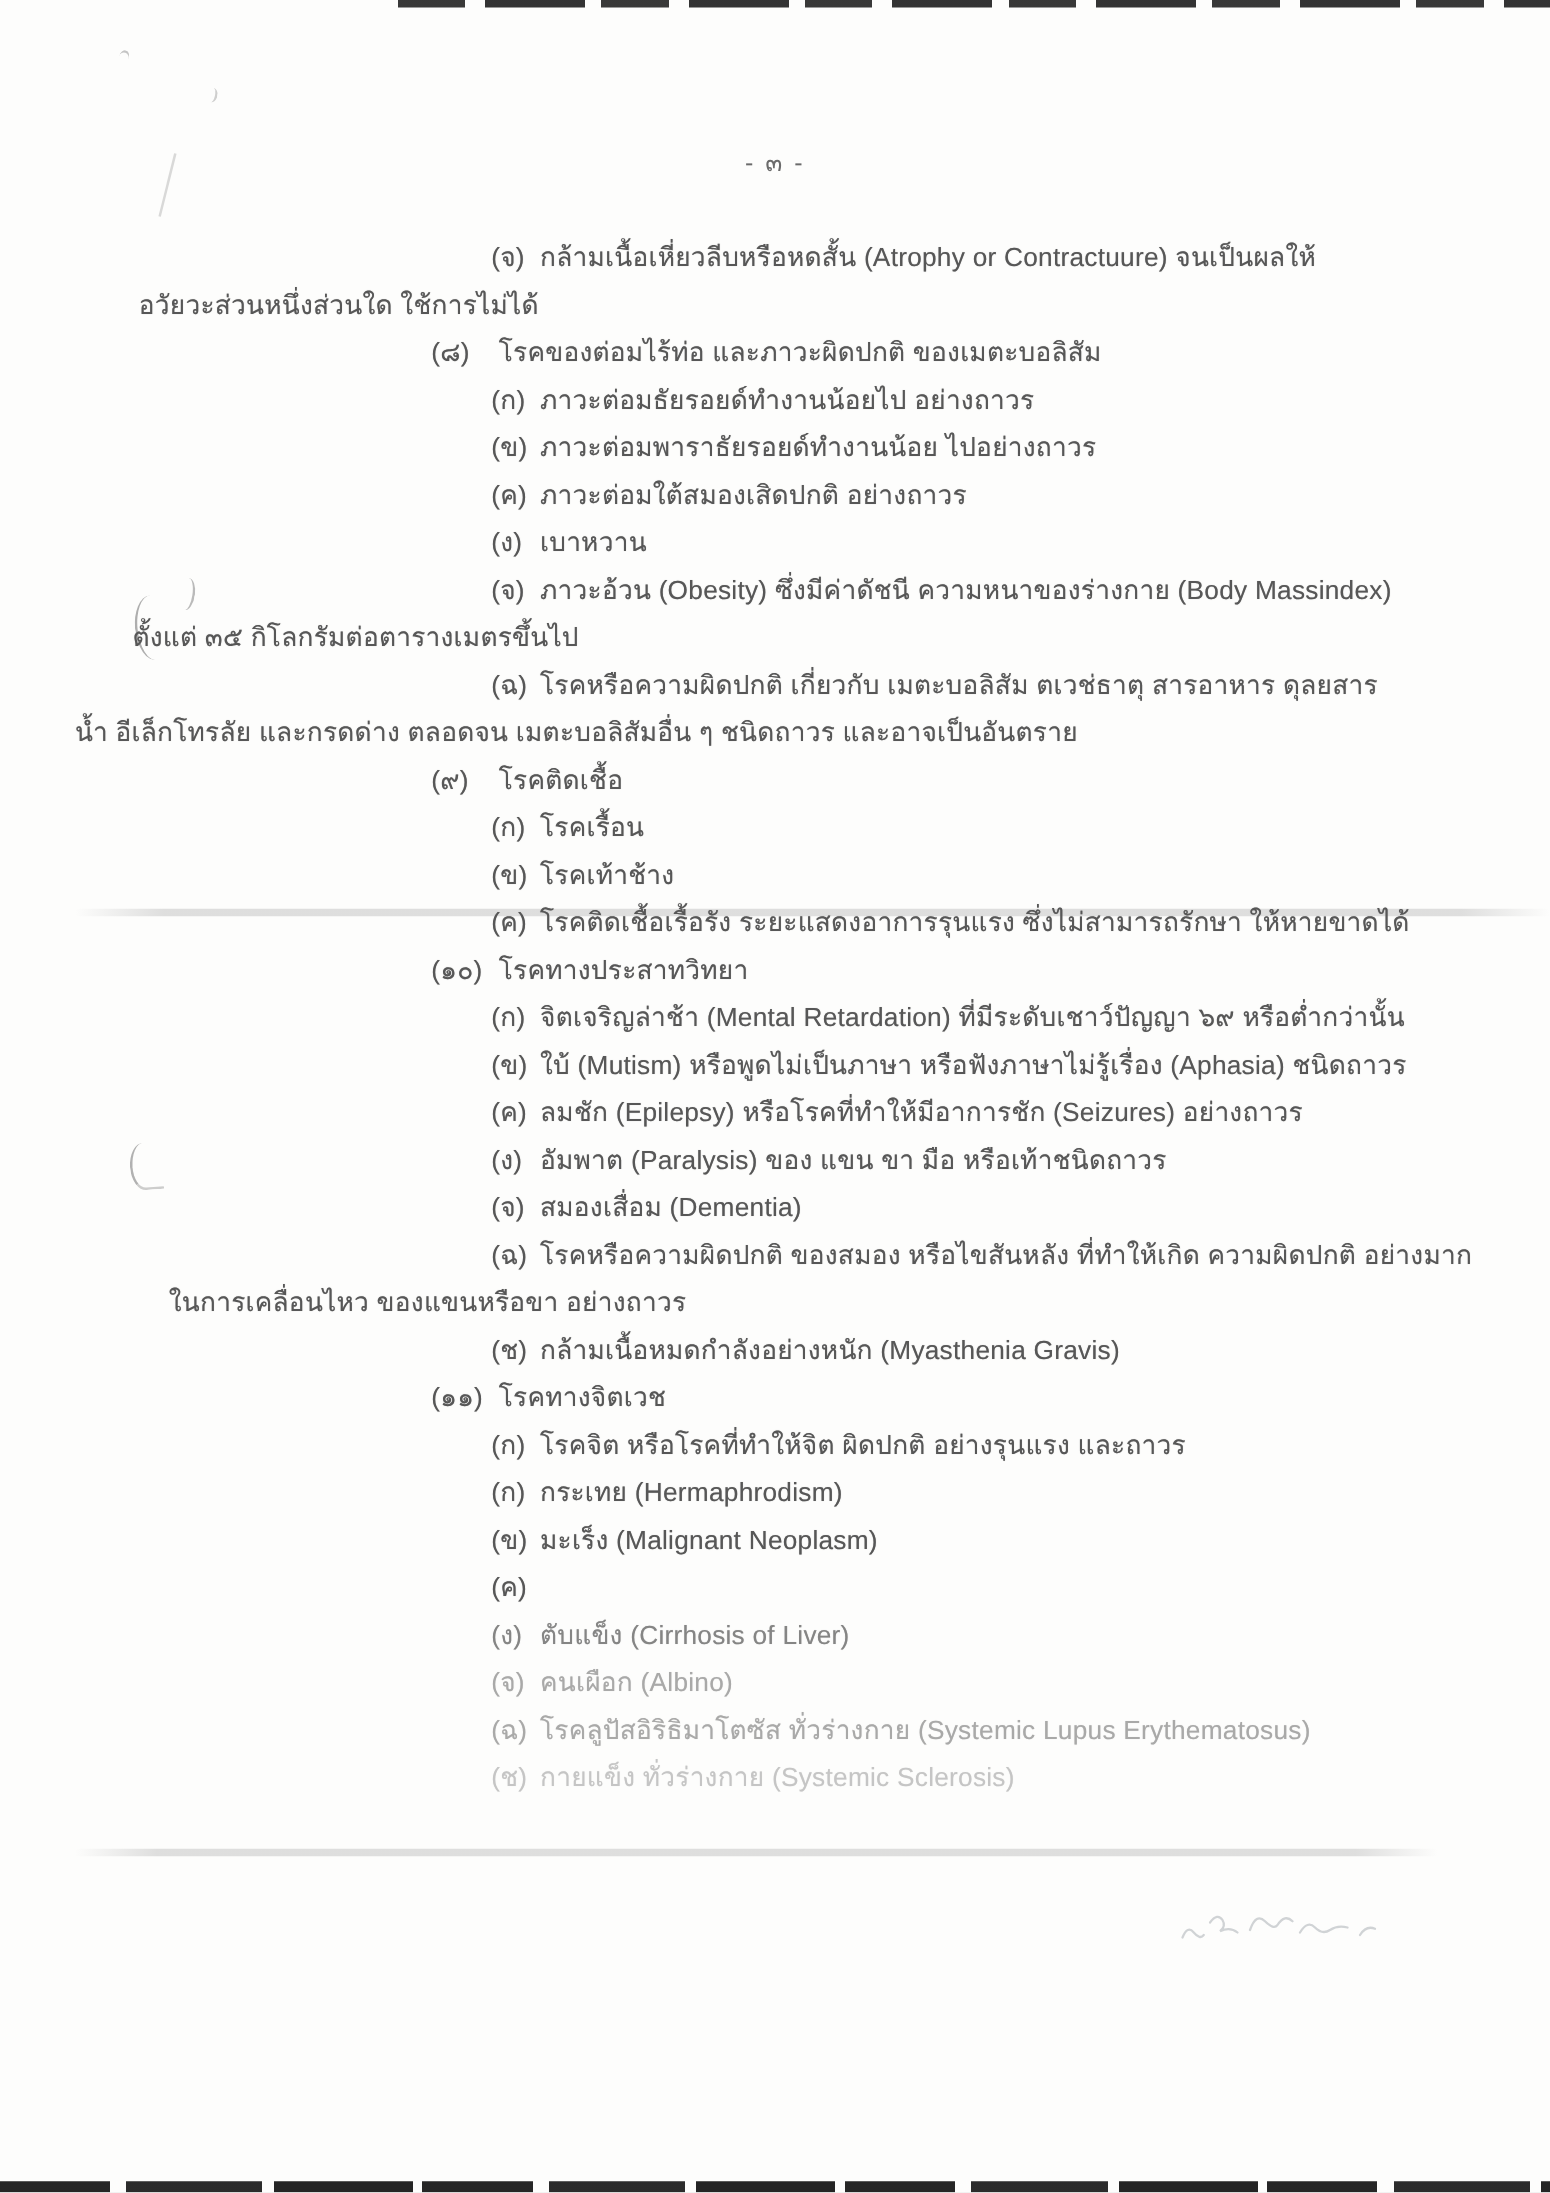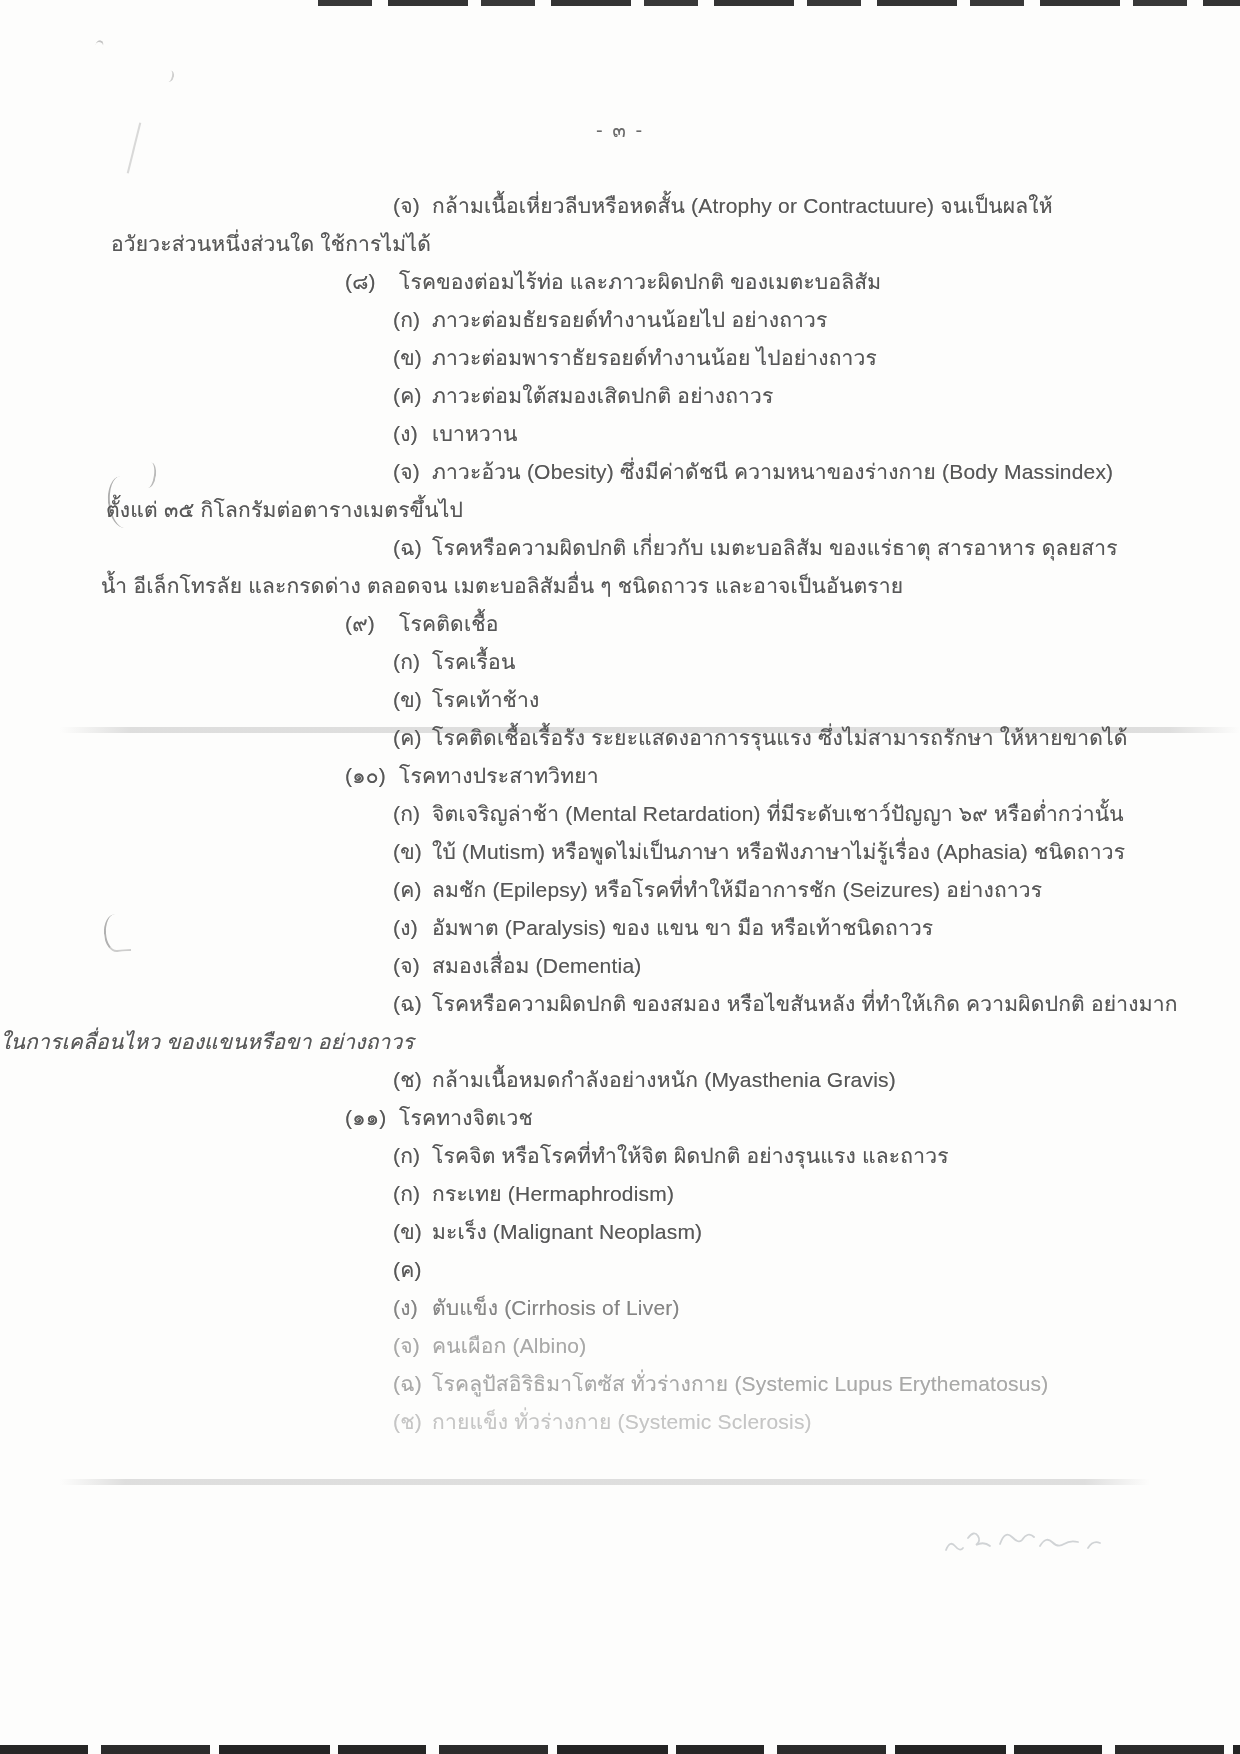--- a/index.html
+++ b/index.html
@@ -32,22 +32,22 @@
   
   .doc{position:absolute;top:186px;left:0;width:1240px;}
   .line{height:38px;display:flex;align-items:center;font-size:21px;letter-spacing:.2px;white-space:nowrap;text-shadow:0 0 .6px rgba(87,87,87,.55);}
   .line .marker{display:inline-block;flex:0 0 auto;}
   .item{margin-left:345px;}
   .item .marker{min-width:46px;margin-right:8px;}
   .sub{margin-left:393px;}
   .sub .marker{min-width:32px;margin-right:7px;}
   .cont1{margin-left:111px;}
   .cont2{margin-left:106px;}
-  .cont3{margin-left:101px;}
-  .cont4{font-style:italic;}
+  .cont3{margin-left:60px;}
+  .cont4{margin-left:135px;}
   .faint-light{opacity:.72;}
   .faint-medium{opacity:.5;filter:blur(.3px);}
   .faint-heavy{opacity:.33;filter:blur(.45px);}
   
   .mark{position:absolute;pointer-events:none;}
   .paren-left{top:476px;left:108px;width:30px;height:52px;border-left:2.5px solid rgba(110,110,110,.55);border-radius:50% 0 0 50%/55% 0 0 55%;transform:rotate(-6deg);}
   .paren-right{top:462px;left:140px;width:14px;height:26px;border-right:2px solid rgba(120,120,120,.5);border-radius:0 50% 50% 0/0 60% 60% 0;transform:rotate(8deg);}
   .c-curve{top:914px;left:104px;width:24px;height:36px;border-left:2.5px solid rgba(115,115,115,.55);border-bottom:2px solid rgba(115,115,115,.35);border-radius:50% 0 0 50%/55% 0 0 55%;transform:rotate(-4deg);}
   .speck-1{top:40px;left:95px;width:8px;height:10px;border-top:2px solid rgba(140,140,140,.5);border-radius:50%;transform:rotate(20deg);}
   .speck-2{top:70px;left:165px;width:7px;height:12px;border-right:2px solid rgba(150,150,150,.45);border-radius:0 60% 60% 0;transform:rotate(12deg);}
@@ -104,21 +104,21 @@
       </div>
       <div class="line sub">
         <span class="marker">(จ)</span>
         <span class="txt">ภาวะอ้วน (Obesity) ซึ่งมีค่าดัชนี ความหนาของร่างกาย (Body Massindex)</span>
       </div>
       <div class="line cont2">
         <span class="txt">ตั้งแต่ ๓๕ กิโลกรัมต่อตารางเมตรขึ้นไป</span>
       </div>
       <div class="line sub">
         <span class="marker">(ฉ)</span>
-        <span class="txt">โรคหรือความผิดปกติ เกี่ยวกับ เมตะบอลิสัม ของแร่ธาตุ สารอาหาร ดุลยสาร</span>
+        <span class="txt">โรคหรือความผิดปกติ เกี่ยวกับ เมตะบอลิสัม ตเวช่ธาตุ สารอาหาร ดุลยสาร</span>
       </div>
       <div class="line cont3">
         <span class="txt">น้ำ อีเล็กโทรลัย และกรดด่าง ตลอดจน เมตะบอลิสัมอื่น ๆ ชนิดถาวร และอาจเป็นอันตราย</span>
       </div>
       <div class="line item">
         <span class="marker">(๙)</span>
         <span class="txt">โรคติดเชื้อ</span>
       </div>
       <div class="line sub">
         <span class="marker">(ก)</span>

